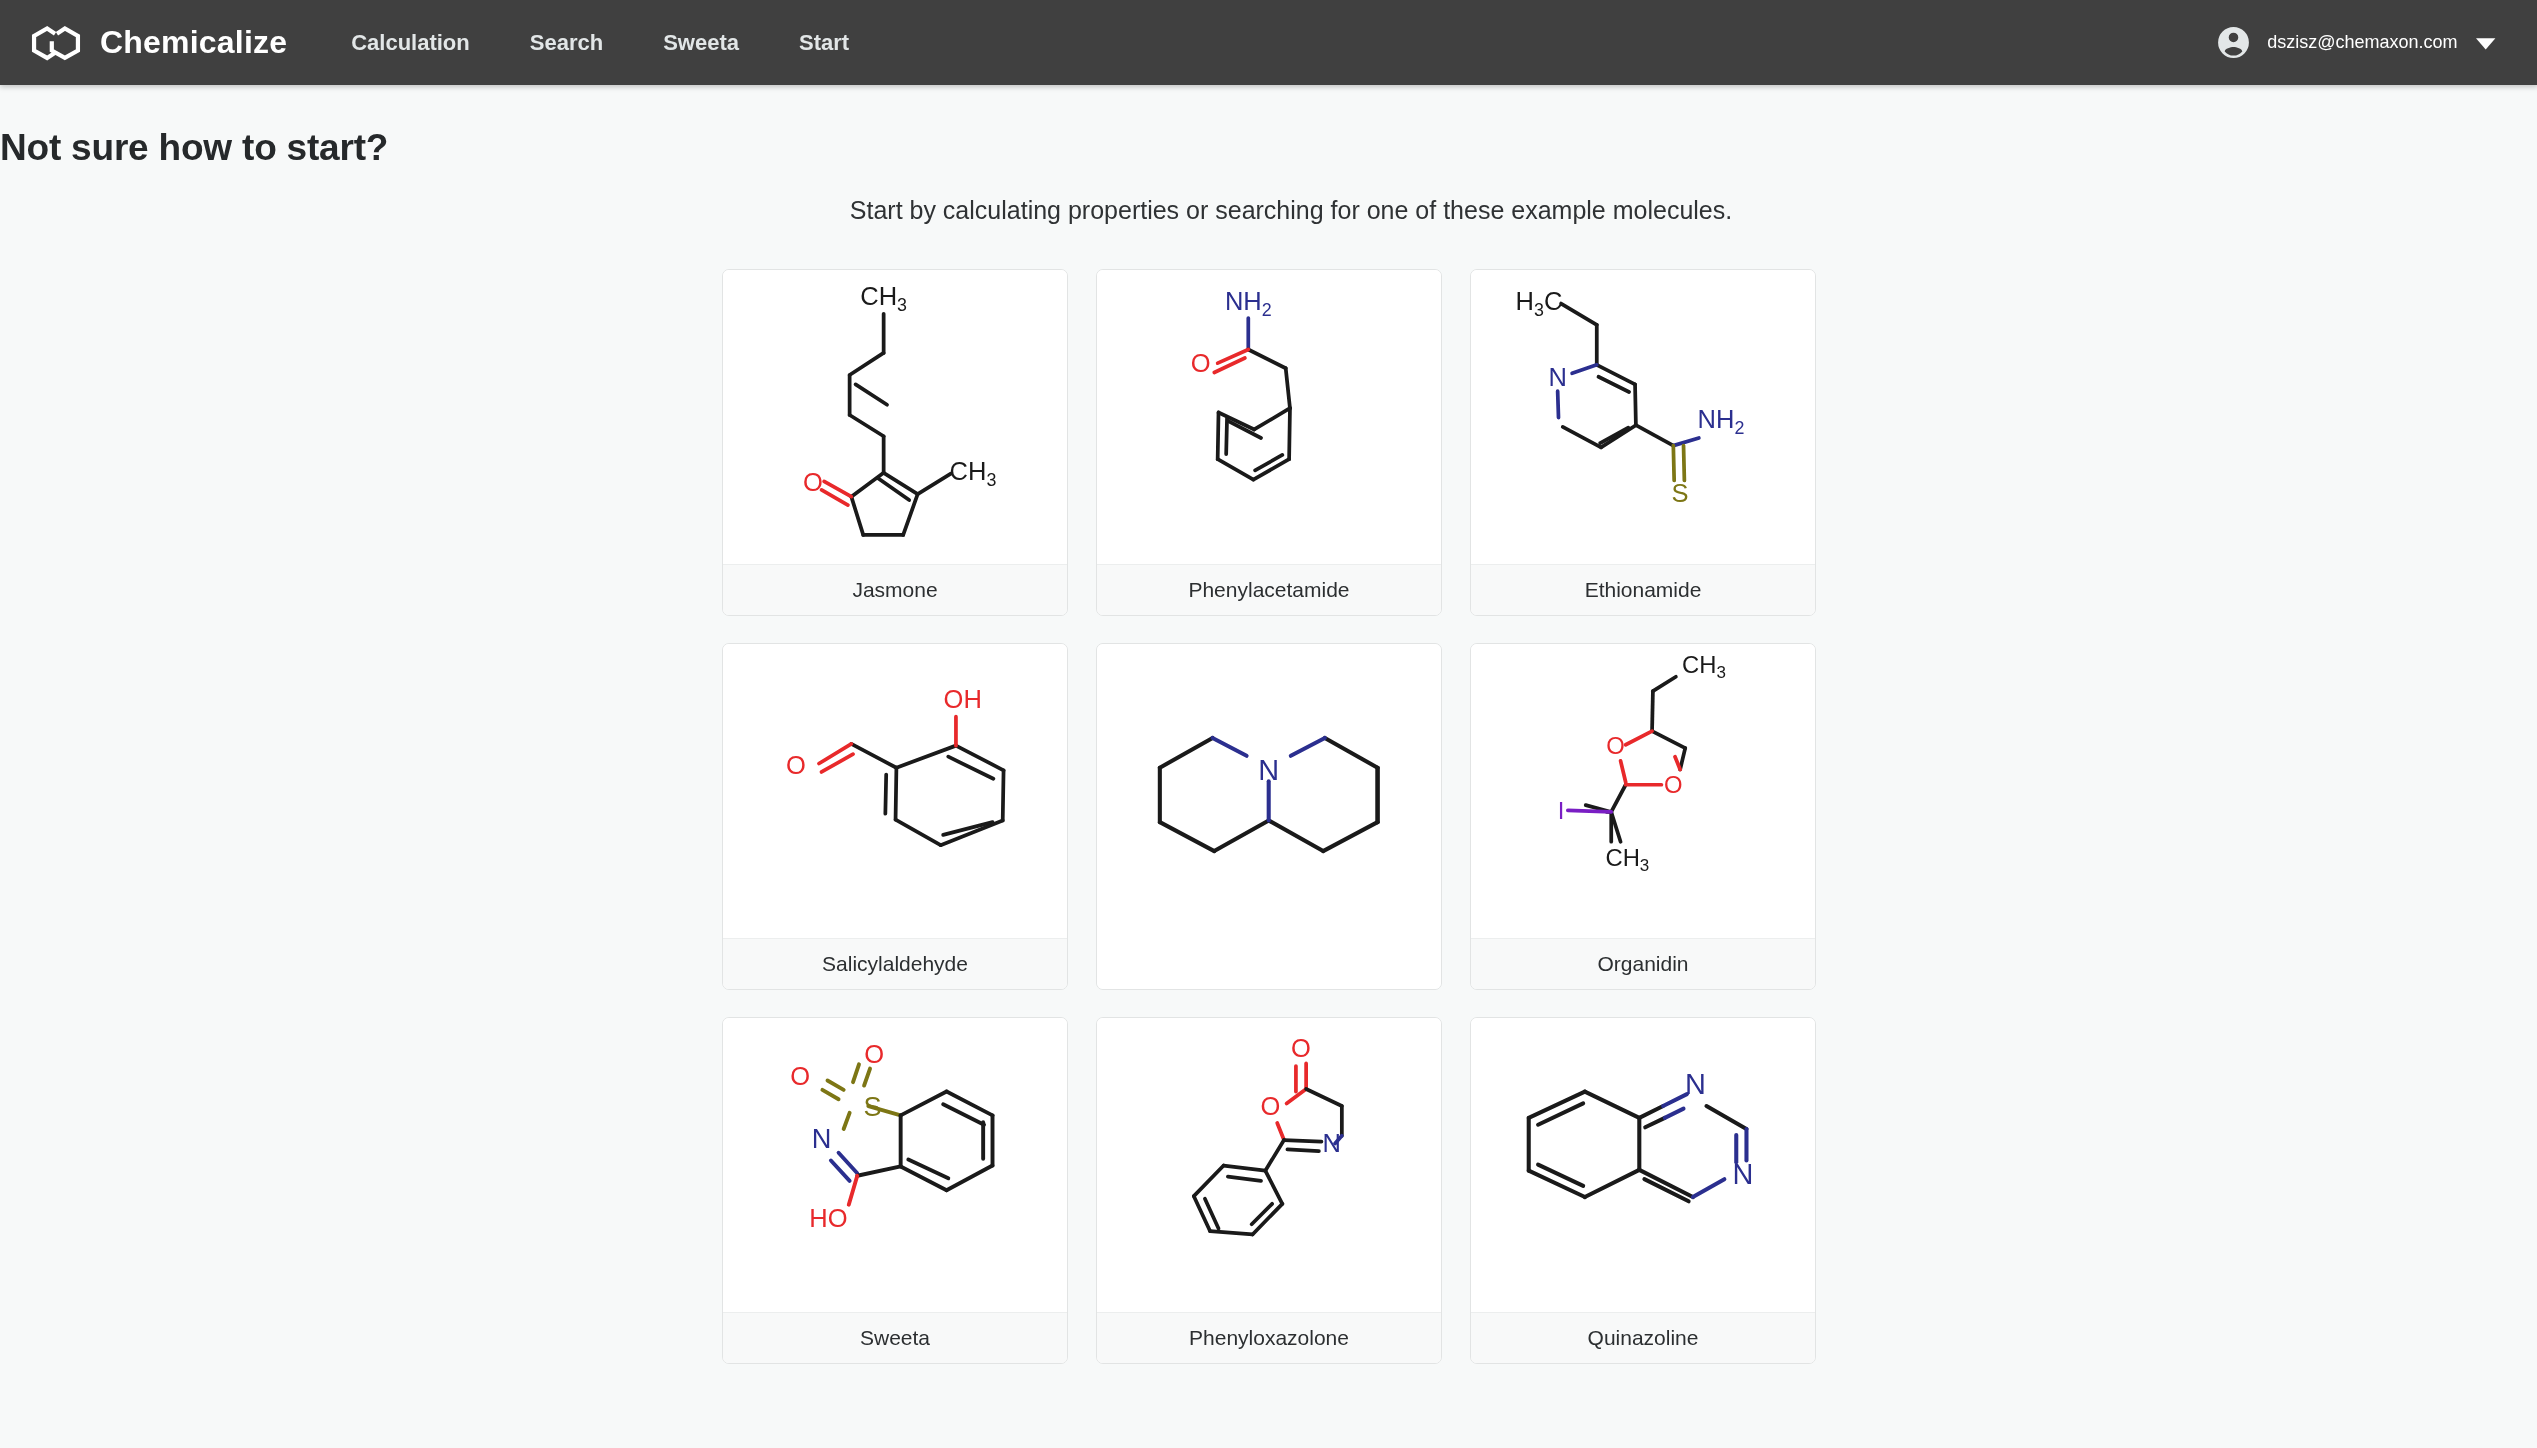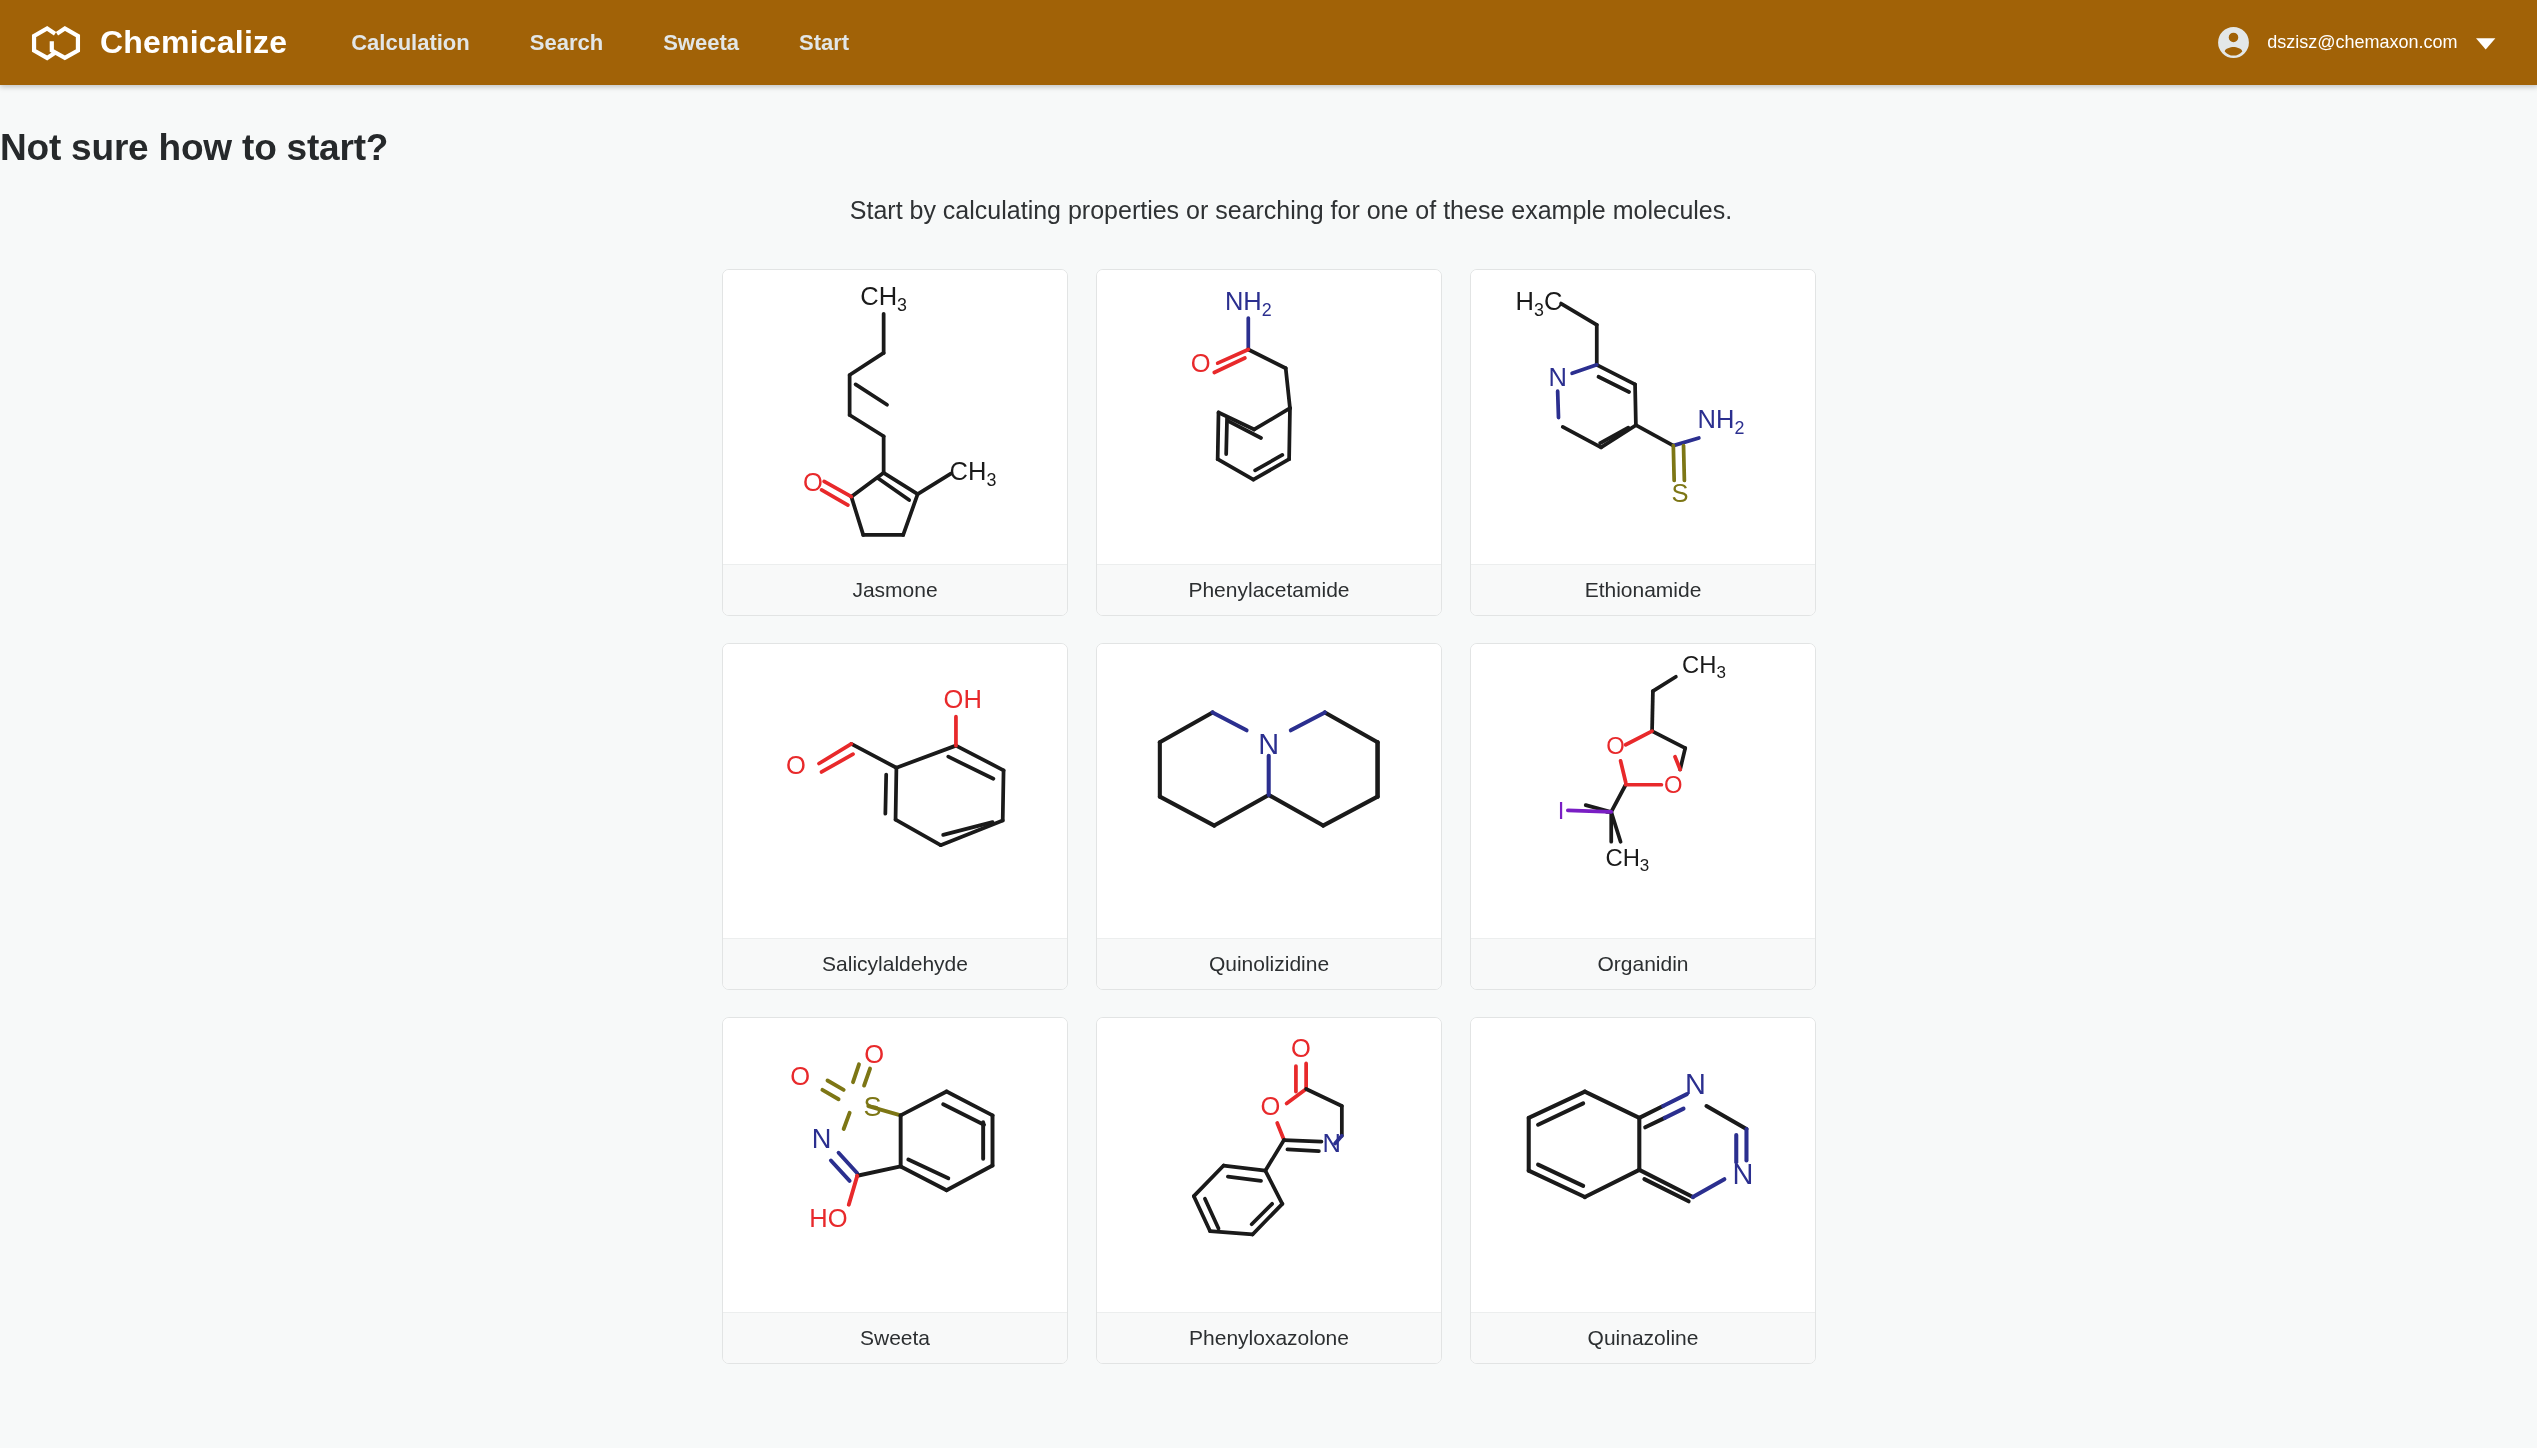--- a/index.html
+++ b/index.html
@@ -10,21 +10,21 @@
     background: #f7f9f9;
     font-family: "Liberation Sans", sans-serif;
     overflow: hidden;
   }
 
   
   .navbar {
     position: relative;
     width: 100%;
     height: 85px;
-    background: #a16207;
+    background: #404040;
     display: flex;
     align-items: center;
     padding: 0 39px 0 28px;
     box-shadow: 0 1.8px 5.3px rgba(0,0,0,0.22);
     z-index: 5;
   }
 
   .brand {
     display: flex;
     align-items: center;
@@ -339,23 +339,20 @@
             <path d="M324 172 L324 108"></path>
             <path d="M324 108 L262 73"></path>
           </g>
           <g stroke="#2b2f8f" stroke-width="4.8" fill="none" stroke-linecap="round">
             <path d="M130 73 L170 94"></path>
             <path d="M222 94 L262 73"></path>
             <path d="M196 124 L196 170"></path>
           </g>
           <text x="196" y="122" font-family="Liberation Sans, sans-serif" font-size="34" fill="#2b2f8f" text-anchor="middle">N</text>
         </svg>
-      </div>
-      <div class="card-footer">
-        <span class="card-label">Quinolizidine</span>
       </div>
     </div>
 
     <div class="card">
       <div class="card-structure">
         <svg viewBox="0 0 392 330">
           <g stroke="#1a1a1a" stroke-width="4.4" fill="none" stroke-linecap="round">
             <path d="M235 31 L208 48"></path>
             <path d="M208 48 L207 95"></path>
             <path d="M207 95 L246 115"></path>

